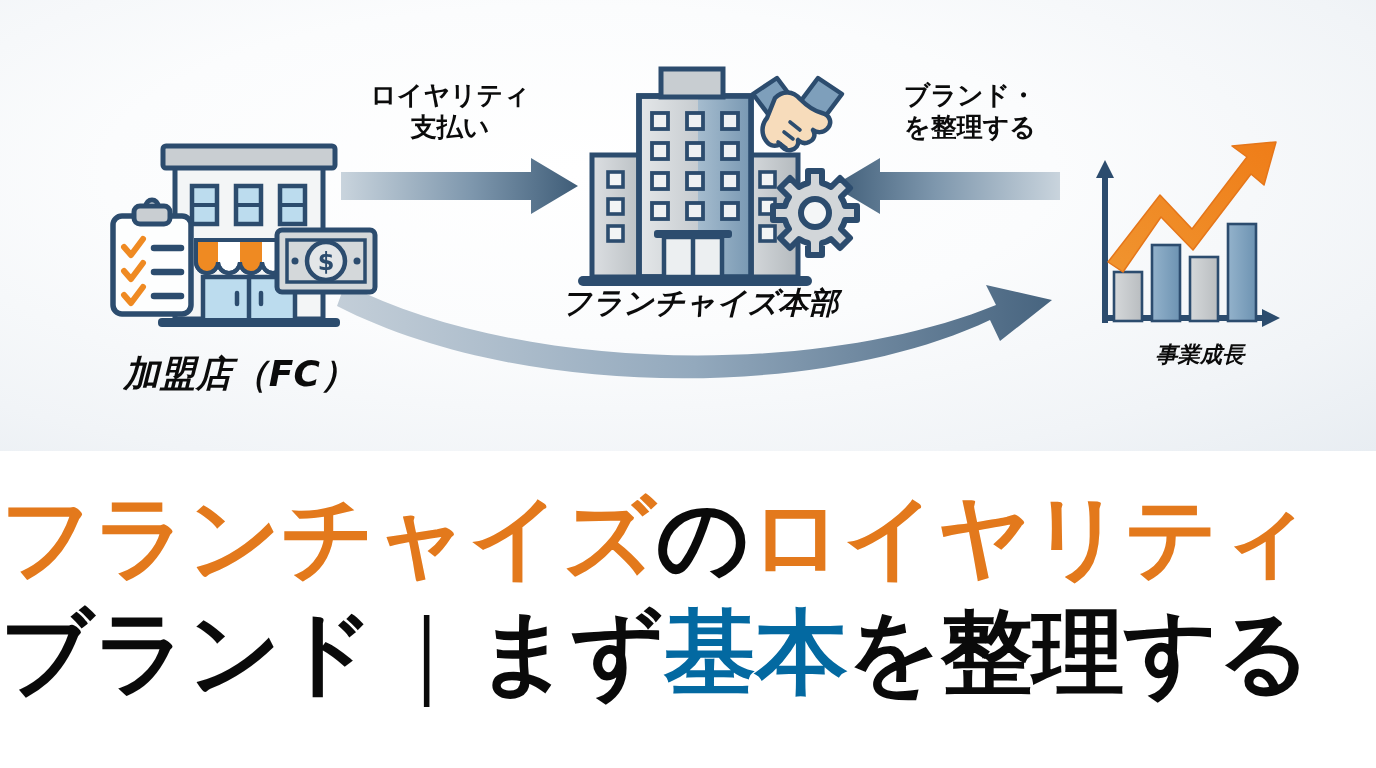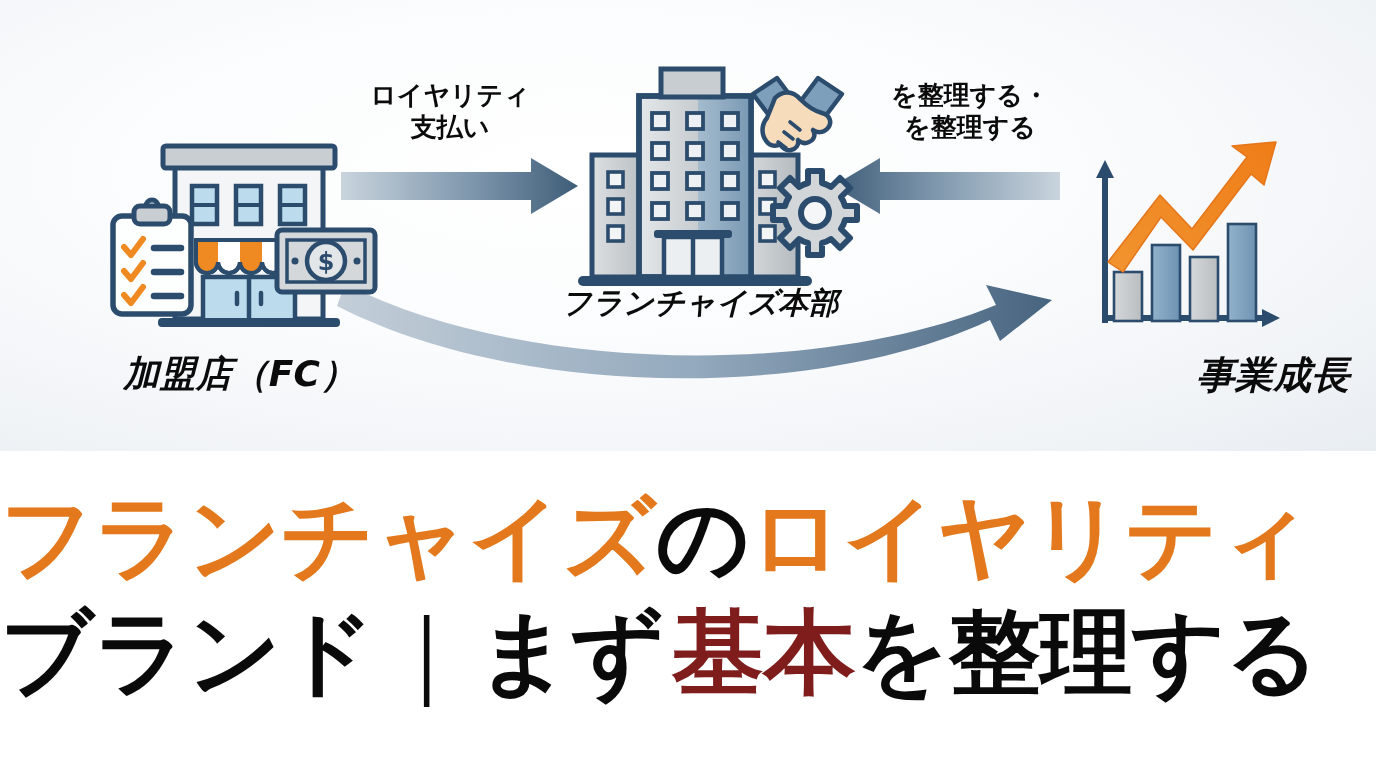--- a/index.html
+++ b/index.html
@@ -61,24 +61,23 @@
     font-size: 36px;
   }
   #label-hq {
     left: 540px;
     top: 288px;
     width: 320px;
     font-size: 30px;
   }
   #label-growth {
     left: 1050px;
-    top: 356px;
+    top: 344px;
     width: 300px;
-    font-size: 38px;
-    text-align: right;
+    font-size: 22px;
   }
 
   
   .arrow-caption {
     position: absolute;
     text-align: center;
     font-family: "DejaVu Sans", "Liberation Sans", sans-serif;
     font-weight: 700;
     color: #0b0b0b;
     font-size: 26px;
@@ -119,21 +118,21 @@
   #title-line-1 {
     top: 41px;
     font-size: 92px;
   }
   #title-line-2 {
     top: 156px;
     font-size: 92px;
   }
   .t-orange { color: #e3791c; }
   .t-black  { color: #0a0a0a; }
-  .t-blue   { color: #7f1d1d; margin-left: 8px; }
+  .t-blue   { color: #0369a1; }
   .t-sep    { color: #0a0a0a; font-weight: 400; padding: 0 6px; }
 </style>
 </head>
 <body>
 
 <div id="page">
 
   <div class="diagram-panel">
 
     <svg class="diagram-svg" viewBox="0 0 1376 451">
@@ -347,21 +346,21 @@
       </g>
 
     </svg>
 
     <div class="arrow-caption" id="caption-royalty">
       <span>ロイヤリティ</span>
       <span>支払い</span>
     </div>
 
     <div class="arrow-caption" id="caption-brand">
-      <span>を整理する・</span>
+      <span>ブランド・</span>
       <span>を整理する</span>
     </div>
 
     <div class="node-label" id="label-fc">加盟店（FC）</div>
     <div class="node-label" id="label-hq">フランチャイズ本部</div>
     <div class="node-label" id="label-growth">事業成長</div>
   </div>
 
   <div class="title-block">
 

